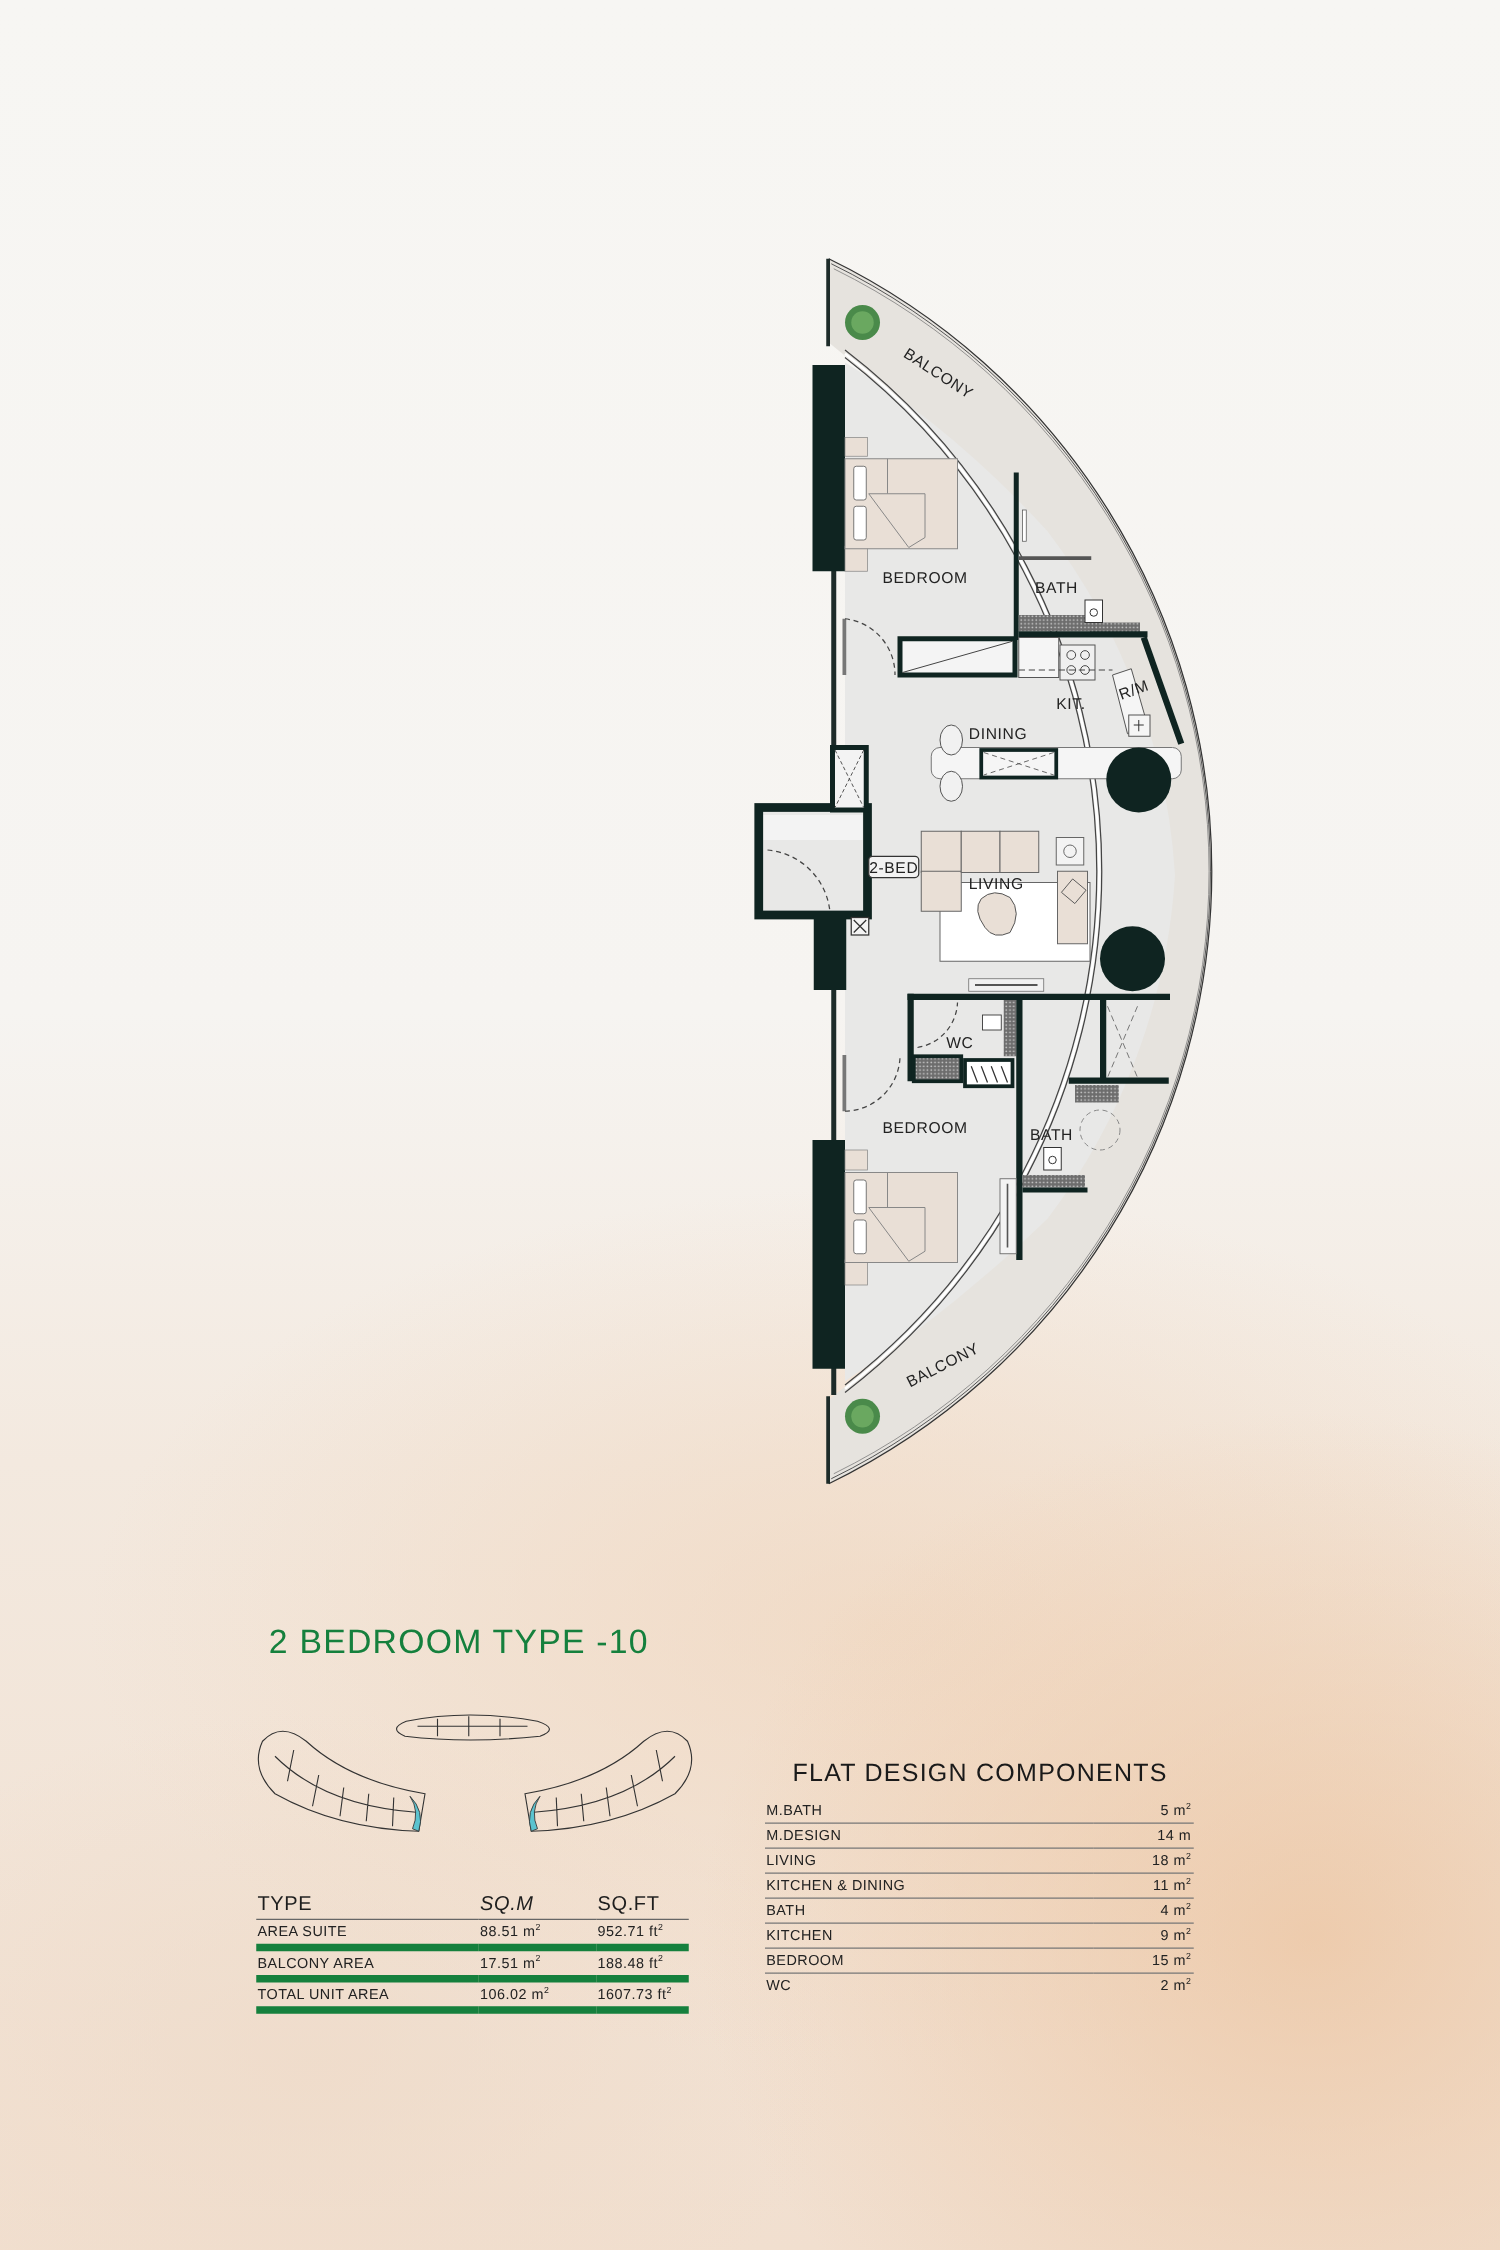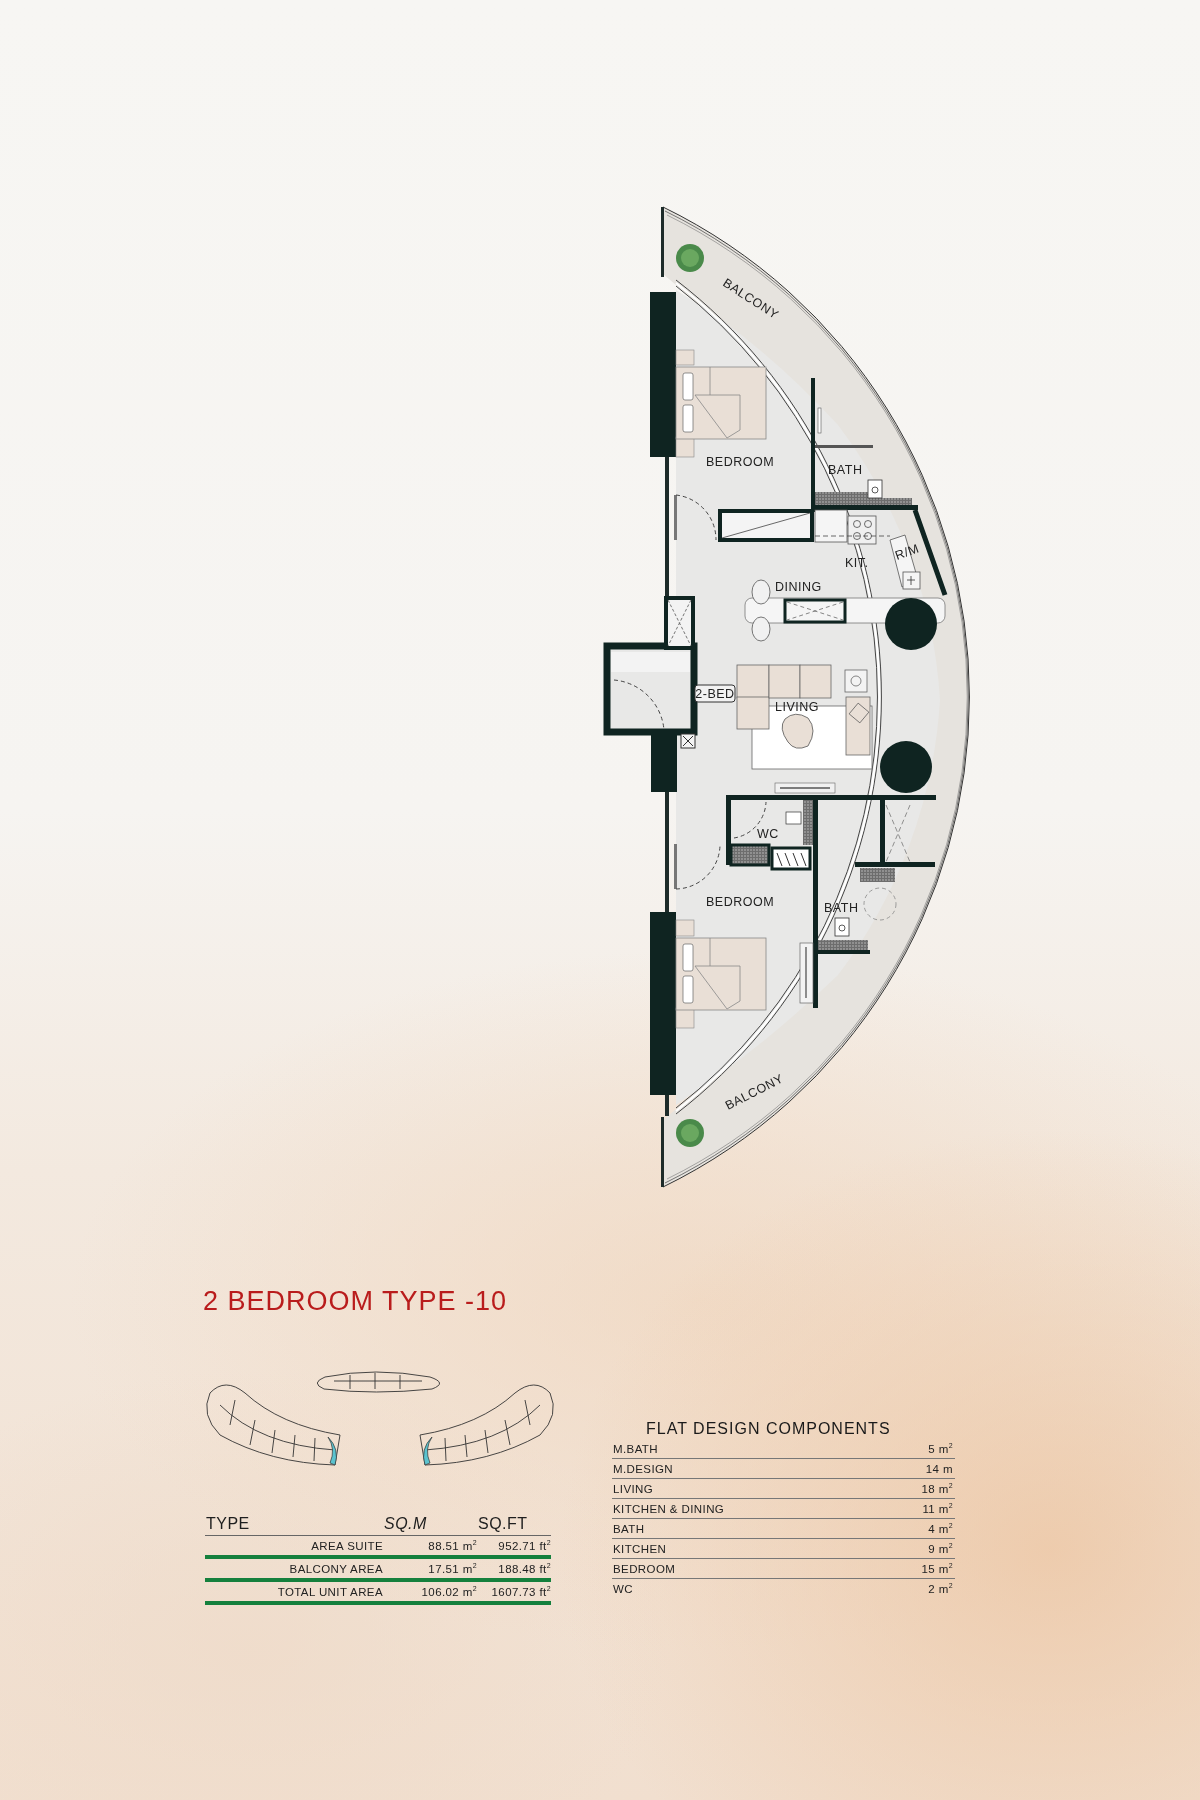--- a/index.html
+++ b/index.html
@@ -10,29 +10,29 @@
     background:
       radial-gradient(ellipse 700px 600px at 1050px 1550px, rgba(236,196,160,0.75), rgba(236,196,160,0) 70%),
       radial-gradient(ellipse 900px 500px at 700px 1300px, rgba(240,214,190,0.7), rgba(240,214,190,0) 70%),
       radial-gradient(ellipse 600px 400px at 250px 1650px, rgba(238,218,200,0.7), rgba(238,218,200,0) 70%),
       linear-gradient(180deg, #f7f6f3 0%, #f6f4f1 45%, #f3e9df 65%, #f1dfcf 100%);
   }
   .plan { position:absolute; left:0; top:0; width:1200px; height:1300px; }
   .plan-label { font-family:"Liberation Sans", sans-serif; font-size:12.5px; letter-spacing:0.5px; fill:#222; }
   .title {
     position:absolute; left:203px; top:1286px; font-size:27px; letter-spacing:1px;
-    font-weight:normal; color:#b91c1c; margin:0;
+    font-weight:normal; color:#15803d; margin:12px;
   }
   .keyplan { position:absolute; left:200px; top:1365px; width:360px; height:110px; }
   .area-table { position:absolute; left:205px; top:1513px; width:346px; border-collapse:collapse; }
   .area-table th { text-align:left; font-size:16px; font-weight:normal; letter-spacing:0.5px; padding:2px 0 2px 1px; border-bottom:1px solid #666; }
-  .area-table td { font-size:11.5px; letter-spacing:0.4px; padding:3px 0 3px 1px; border-bottom:4px solid #15803d; color:#222;text-align:right; }
+  .area-table td { font-size:11.5px; letter-spacing:0.4px; padding:3px 0 3px 1px; border-bottom:6px solid #15803d; color:#222; }
   .area-table .c1 { width:177px; }
   .area-table .c2 { width:93px;font-style:italic; }
-  .comp-title { position:absolute; left:630px; top:1404px; font-size:16px; letter-spacing:1px; color:#1a1a1a; margin:16px; font-weight:normal; }
+  .comp-title { position:absolute; left:630px; top:1404px; font-size:20px; letter-spacing:1px; color:#1a1a1a; margin:4px; font-weight:normal; }
   .comp-table { position:absolute; left:612px; top:1439px; width:343px; border-collapse:collapse; }
   .comp-table td { font-size:11.5px; letter-spacing:0.4px; padding:3px 2px 3px 1px; border-bottom:1.5px solid #777; color:#222; }
   .comp-table tr:last-child td { border-bottom:none; }
   .comp-table td.v { text-align:right; }
   sup { font-size:7px; vertical-align:5px; }
 </style>
 </head>
 <body>
 
 <svg class="plan" viewBox="0 0 1200 1300" xmlns="http://www.w3.org/2000/svg">

